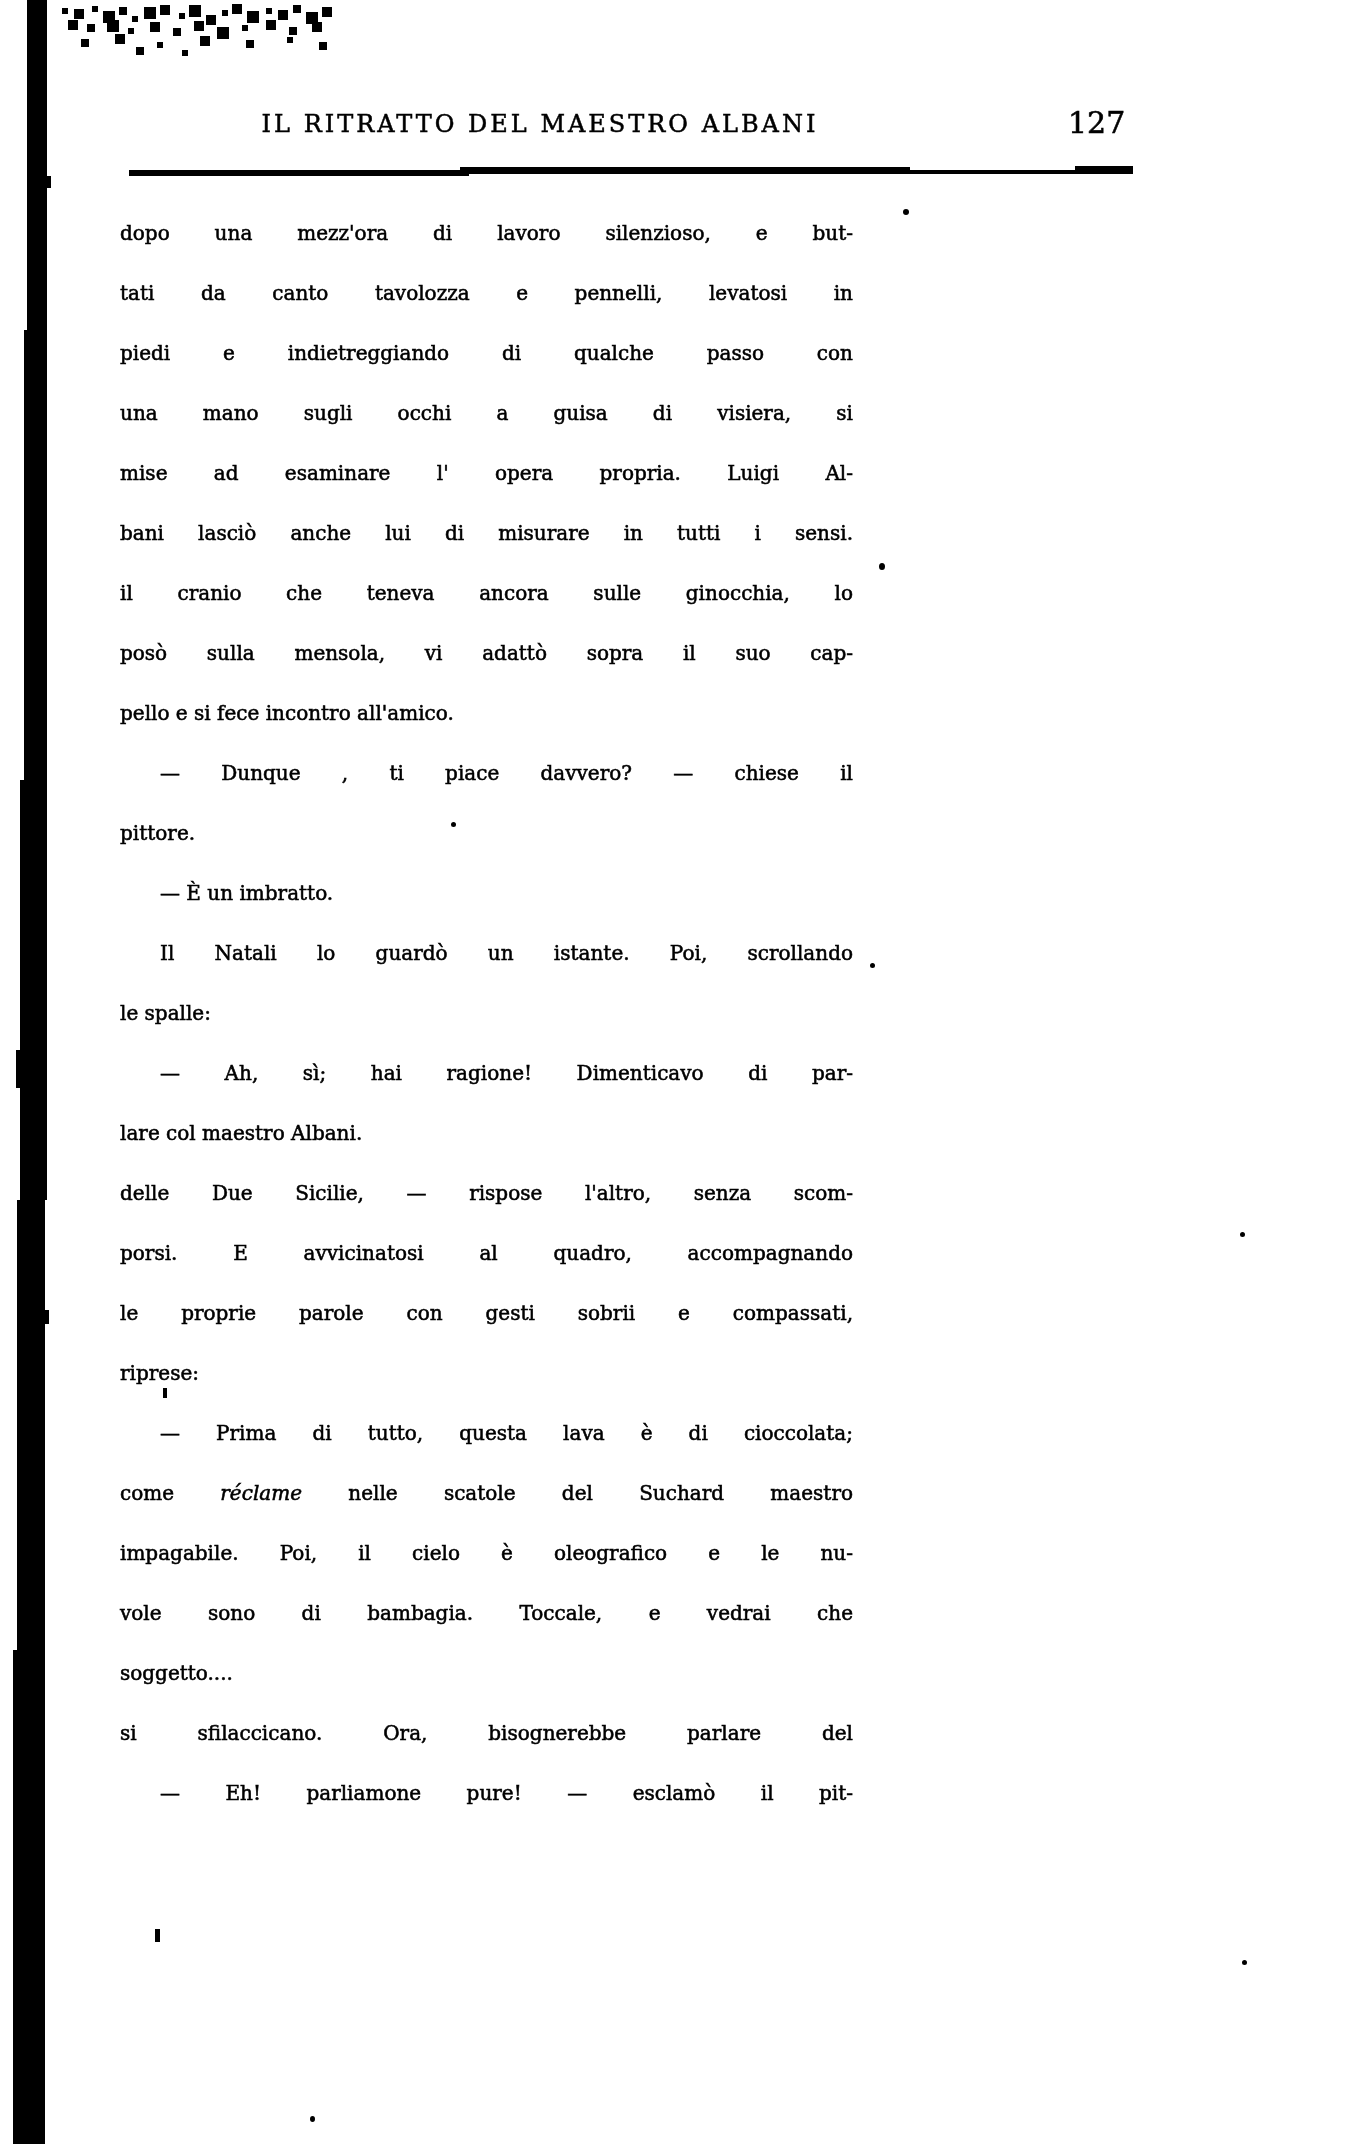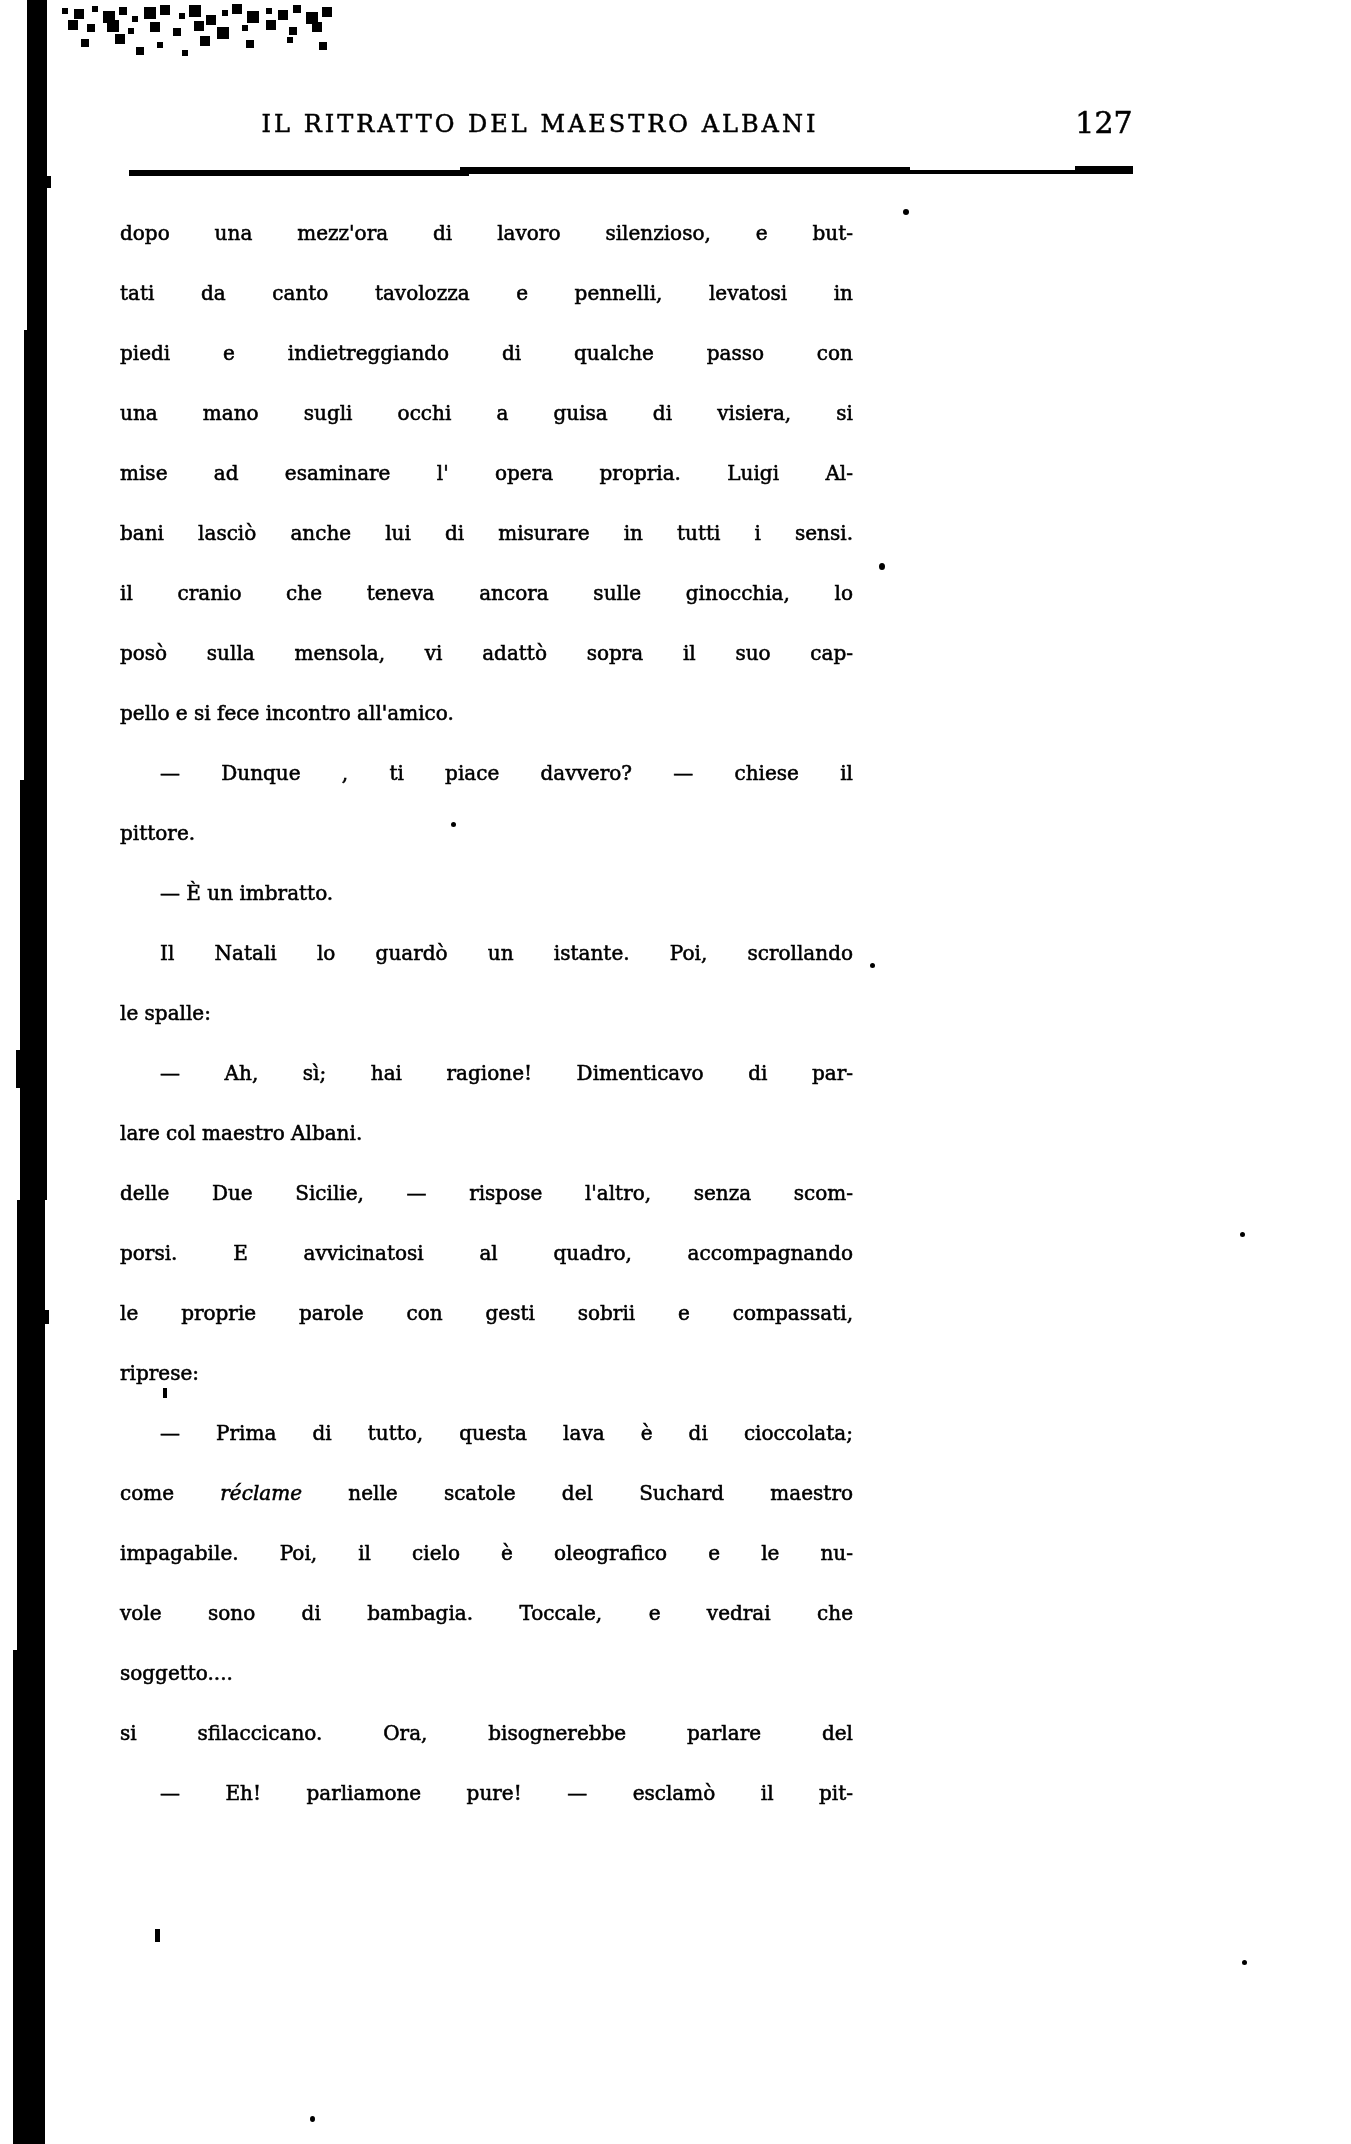--- a/index.html
+++ b/index.html
@@ -58,21 +58,20 @@
     font-size: 24px;
     letter-spacing: 3px;
     -webkit-text-stroke: 0.5px #000;
     white-space: nowrap;
   }
   .page-number {
     position: absolute;
     left: 1068px; top: 102px;
     width: 72px; height: 42px;
     line-height: 42px;
-    text-align: center;
     font-size: 30px;
     -webkit-text-stroke: 0.6px #000;
   }
   .rule-seg { position: absolute; background: #000; }
 
   
   .text-block {
     position: absolute;
     left: 120px; top: 203px;
     width: 733px;

